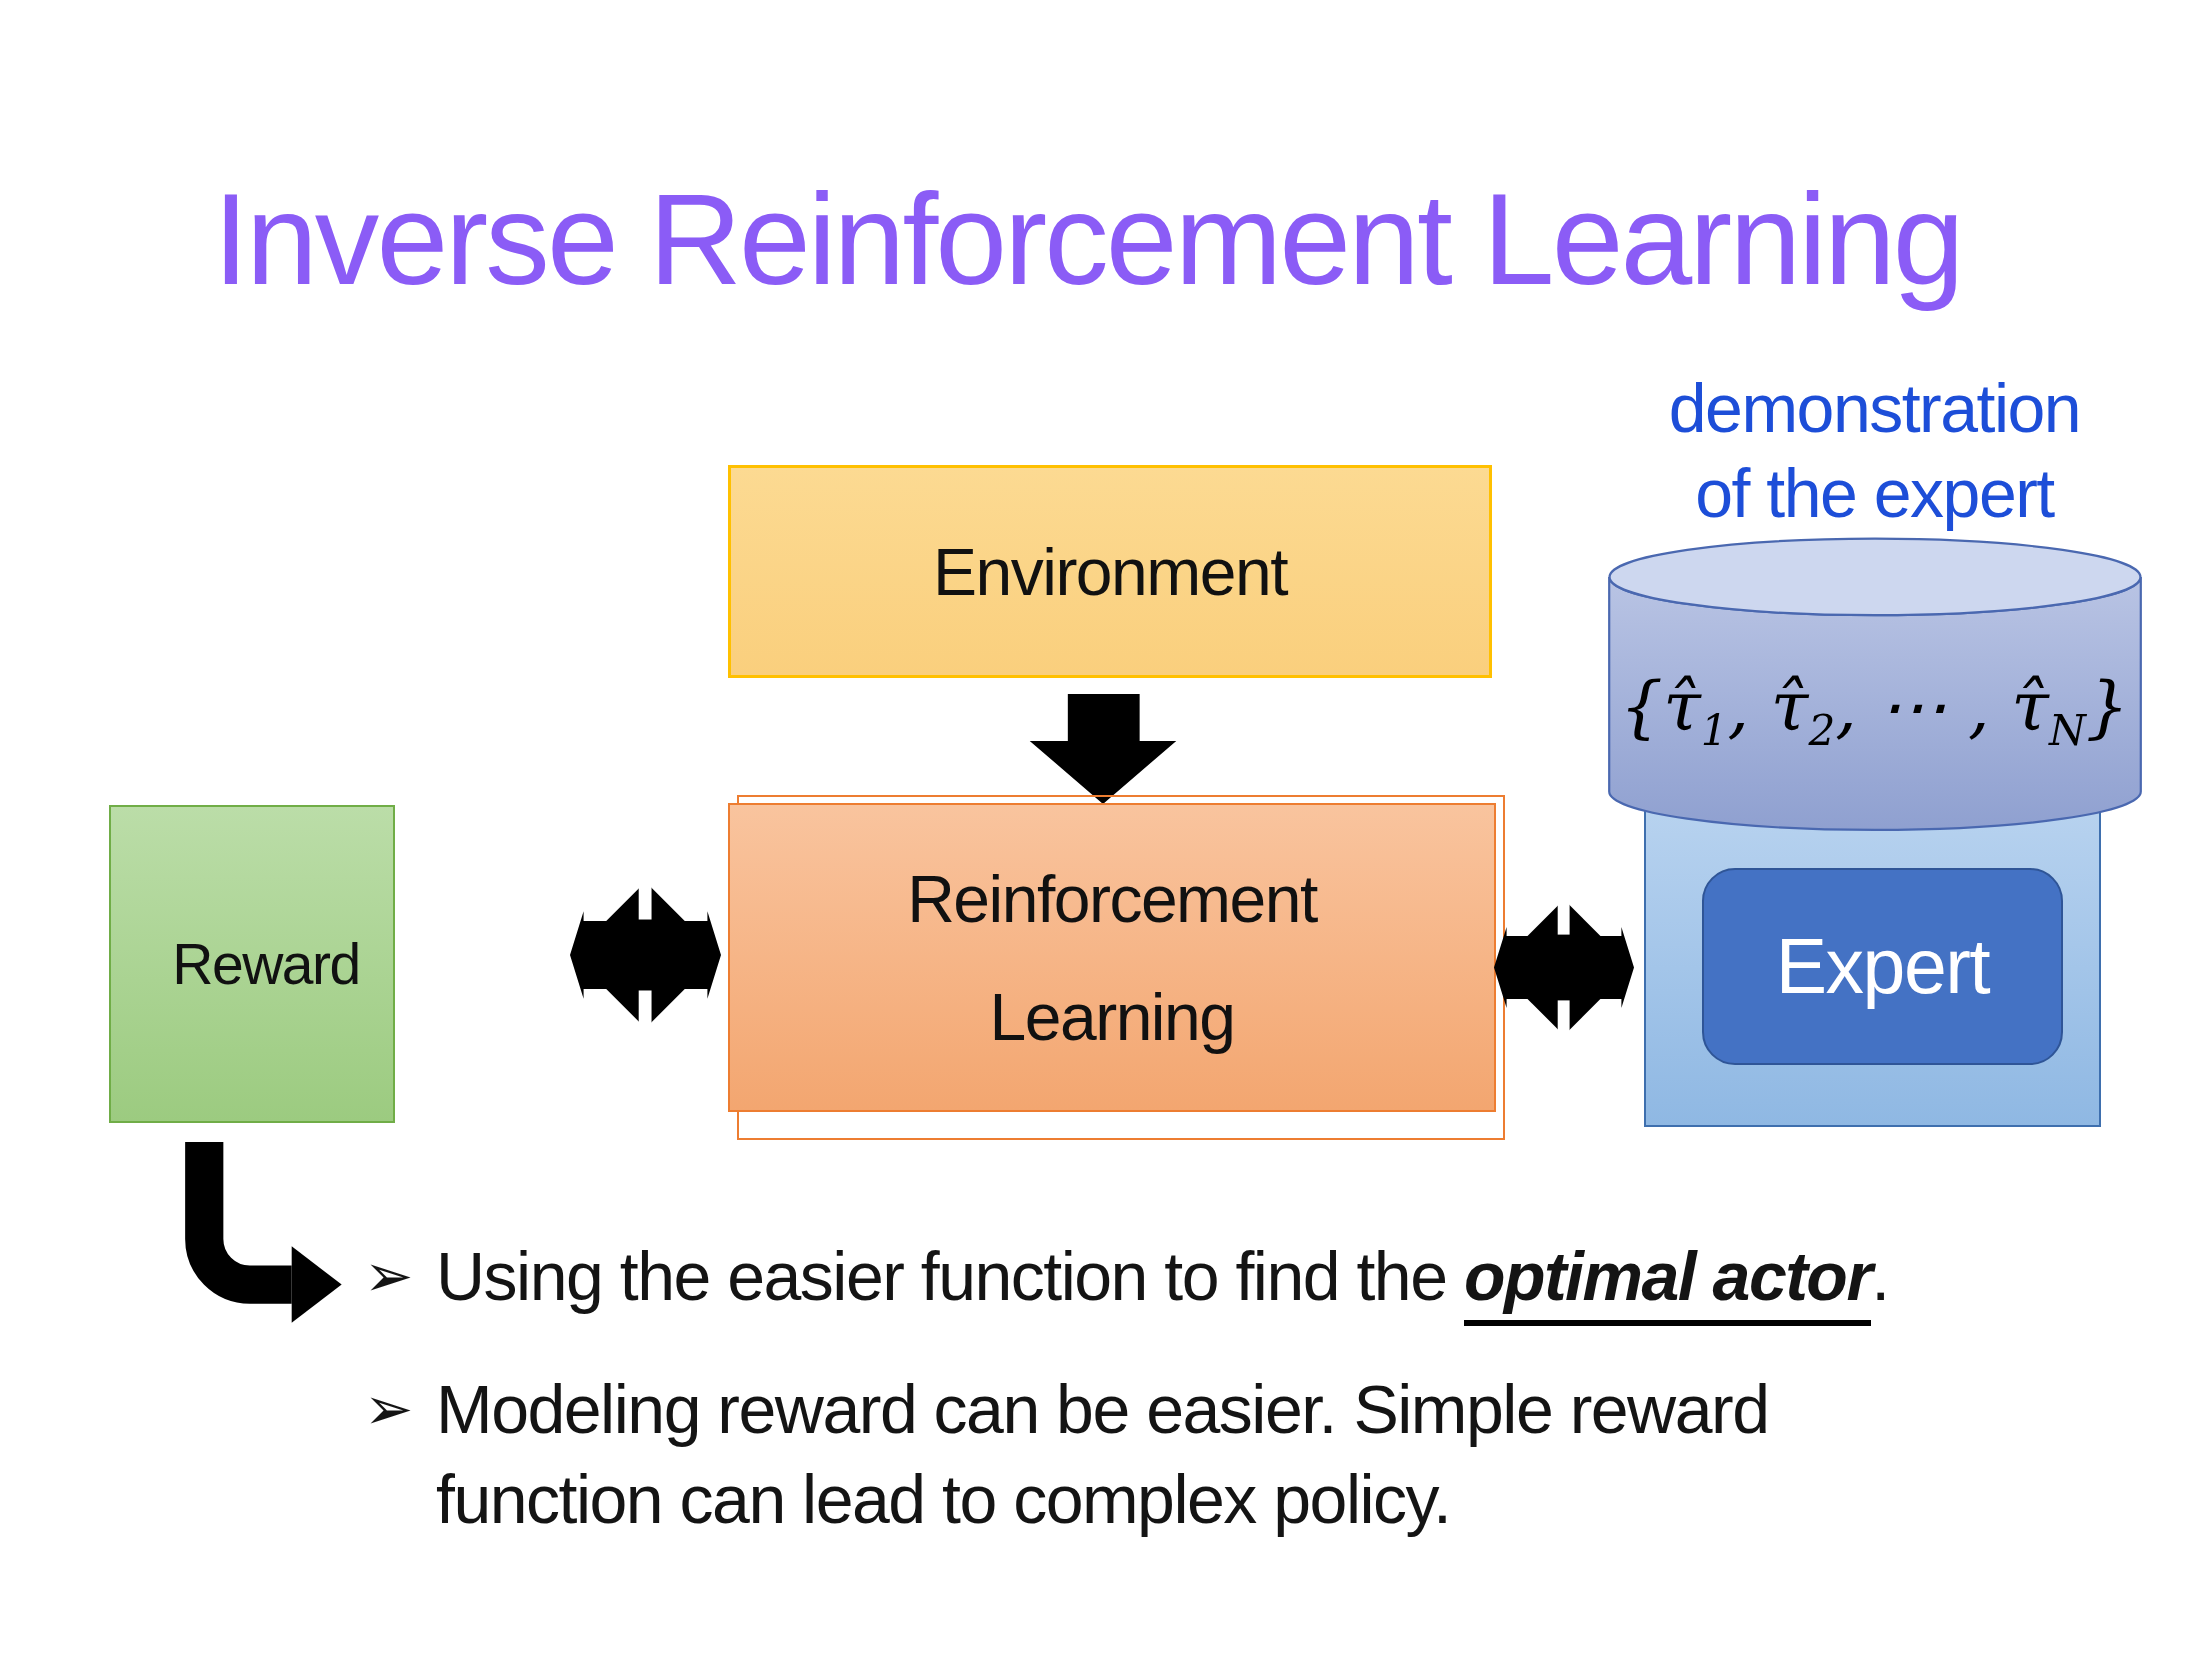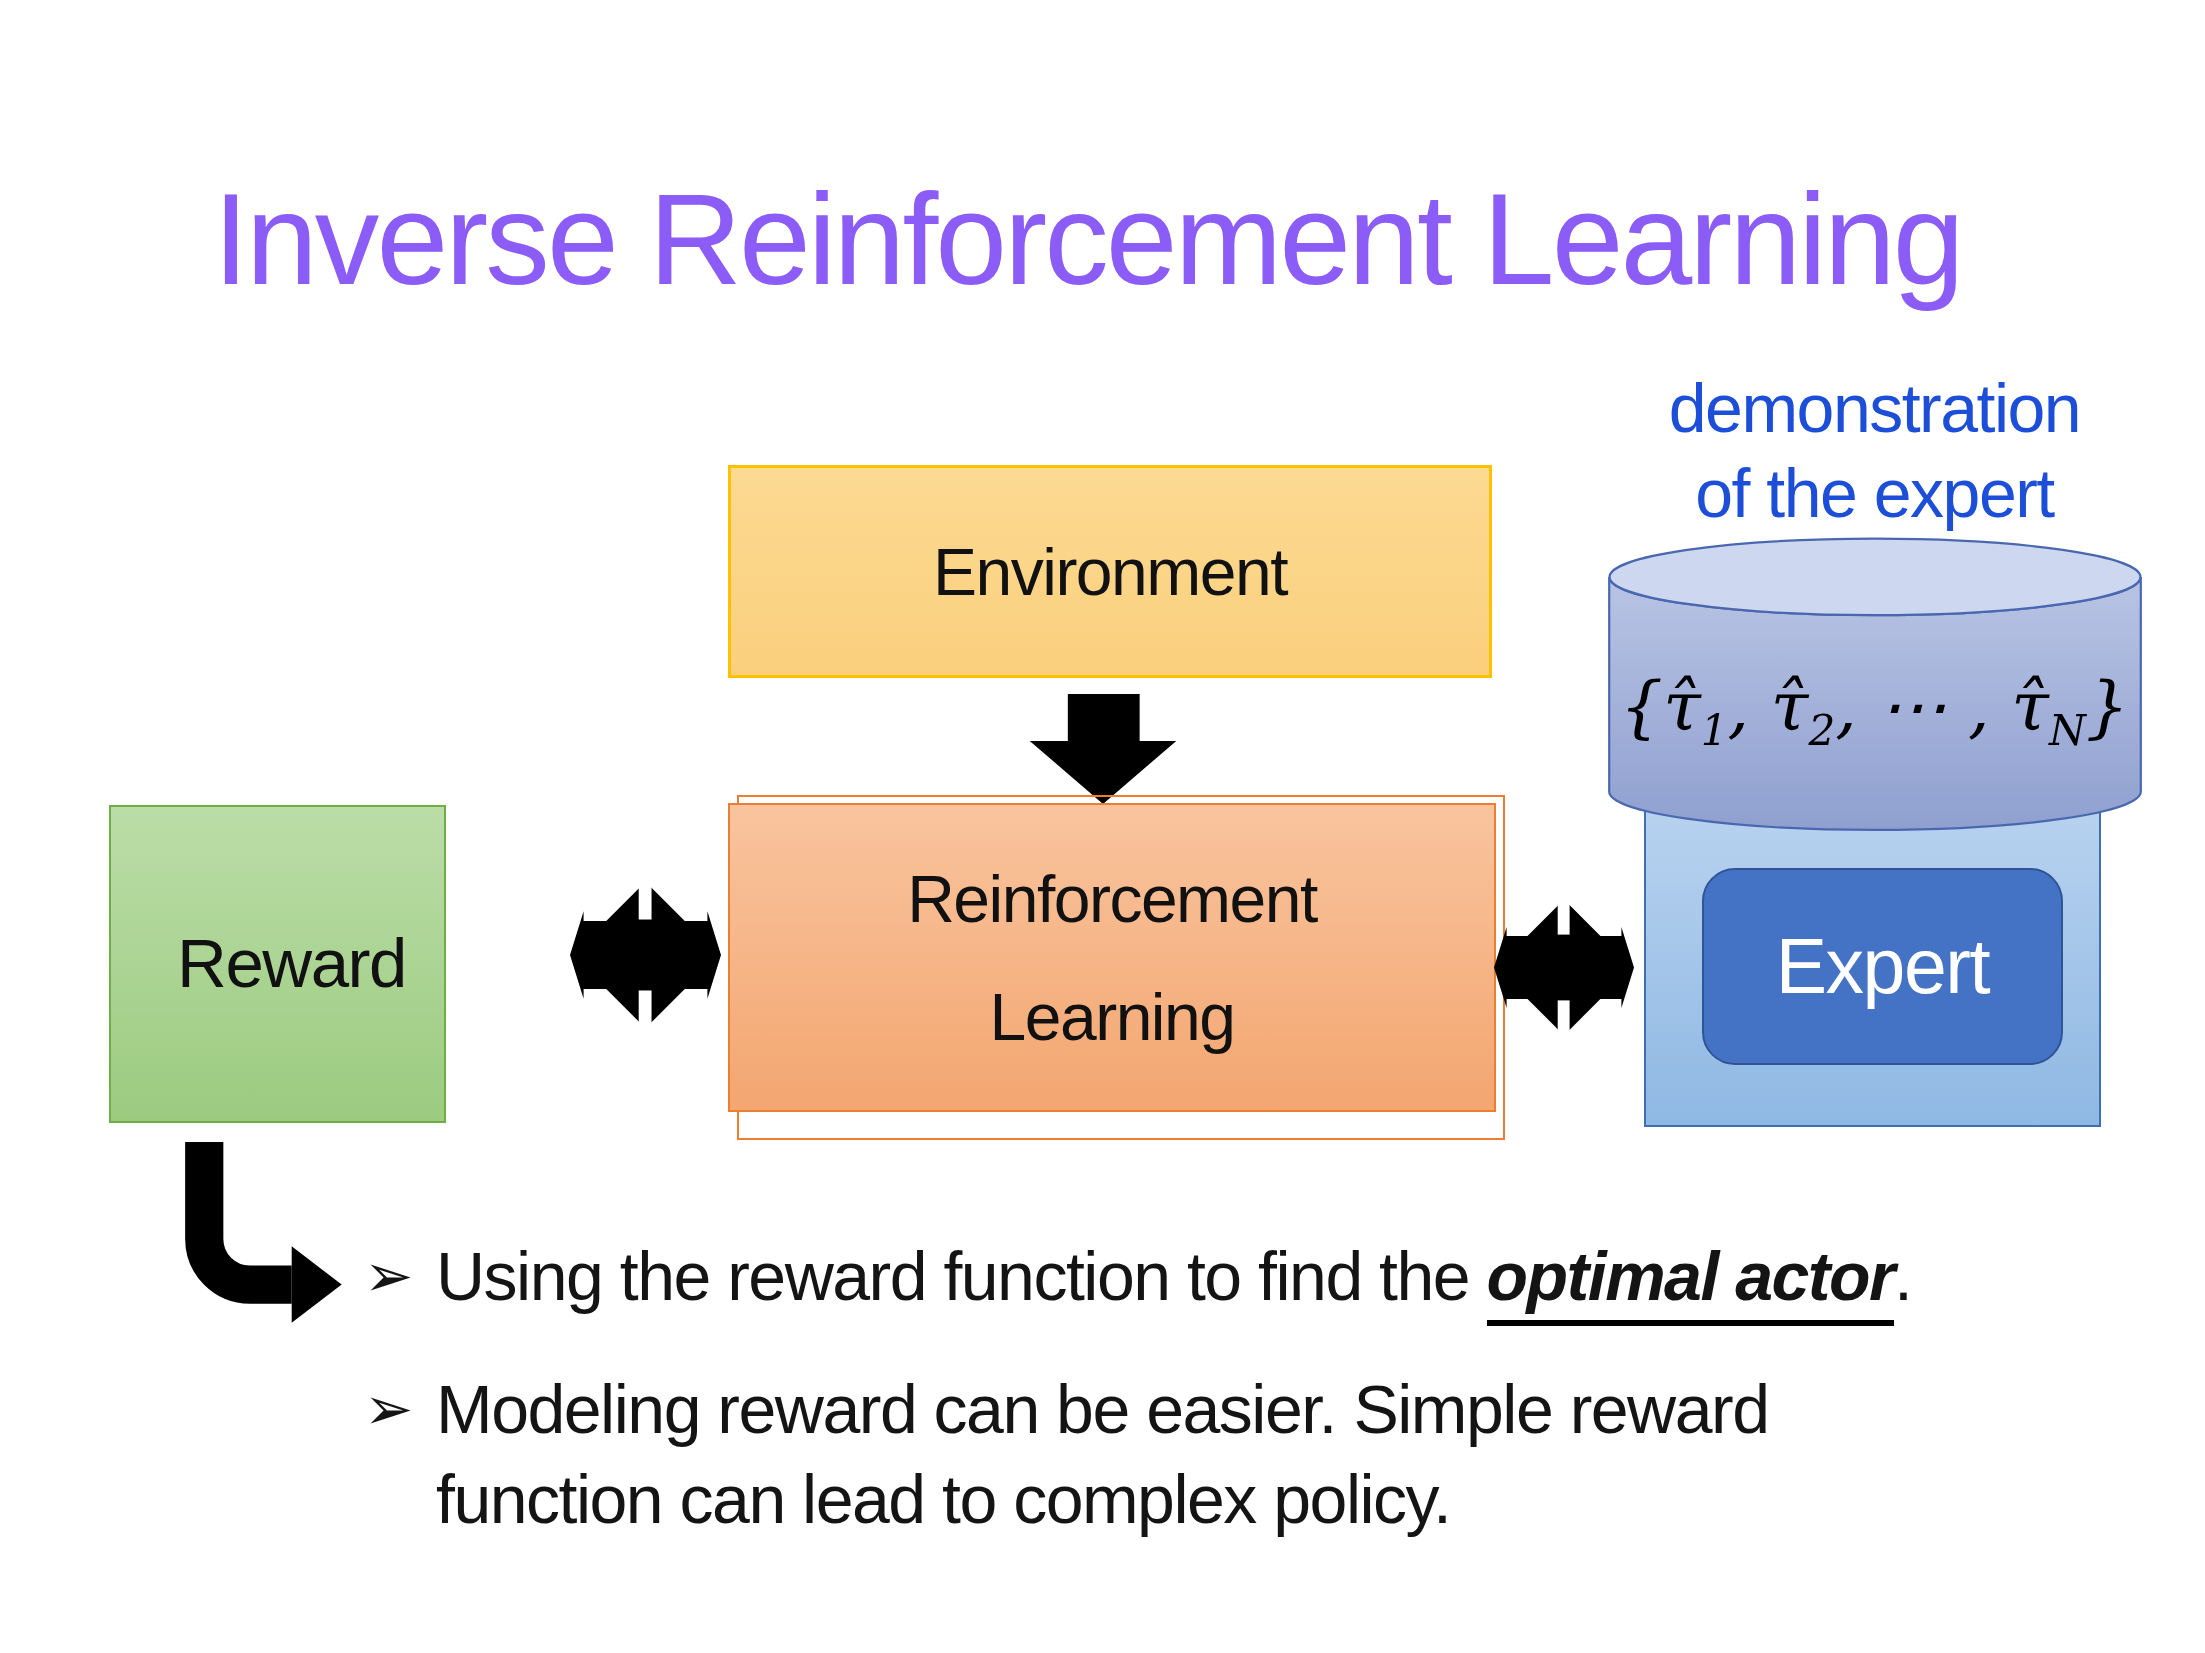--- a/index.html
+++ b/index.html
@@ -6,22 +6,22 @@
   .slide{position:relative;width:2205px;height:1654px;background:#ffffff;overflow:hidden;
          font-family:"Liberation Sans",sans-serif;color:#111;}
   .title{position:absolute;left:173px;top:165px;font-size:129px;letter-spacing:-2.9px;
          font-weight:400;color:#8b5cf6;white-space:nowrap;margin-left:40px;}
   .annotation{position:absolute;left:1595px;top:366px;width:559px;text-align:center;
               font-size:68px;line-height:85px;letter-spacing:-1.5px;color:#1d4ed8;}
   .box{position:absolute;box-sizing:border-box;display:flex;flex-direction:column;
        align-items:center;justify-content:center;text-align:center;letter-spacing:-1.5px;}
   .env{left:728px;top:465px;width:764px;height:213px;border:3.7px solid #FFC000;
        background:linear-gradient(180deg,#FCDA92,#FACF7D);font-size:66px;}
-  .reward{left:109px;top:805px;width:337px;height:318px;border:2.9px solid #70AD47;
-       background:linear-gradient(180deg,#BBDDA8,#9CCB80);font-size:69px;line-height:100px;padding-left:28px;}
+  .reward{left:109px;top:805px;width:286px;height:318px;border:2.9px solid #70AD47;
+       background:linear-gradient(180deg,#BBDDA8,#9CCB80);font-size:57px;line-height:100px;padding-left:28px;}
   .rl{left:728px;top:803px;width:768px;height:309px;border:2.9px solid #ED7D31;
        background:linear-gradient(180deg,#F9C49E,#F3A670);font-size:66px;line-height:118px;}
   .rl-back{position:absolute;left:737px;top:795px;width:768px;height:345px;
        box-sizing:border-box;border:2.9px solid #ED7D31;background:transparent;}
   .expert-outer{left:1644px;top:809px;width:457px;height:318px;border:2.2px solid #3E6FAE;
        background:linear-gradient(180deg,#B7D2EF,#8FB8E3);}
   .expert-inner{position:absolute;left:1702px;top:868px;width:361px;height:197px;
        box-sizing:border-box;border:2.9px solid #2F5597;border-radius:33px;background:#4472C4;
        display:flex;align-items:center;justify-content:center;font-size:77px;color:#ffffff;
        letter-spacing:-1.5px;}
@@ -105,21 +105,21 @@
   </svg>
 
   <svg class="arrow-svg" style="left:180px;top:1136px;" width="169" height="206" viewBox="0 0 230 280">
     <path d="M33,8 V140 A62,62 0 0 0 95,202 H152" fill="none" stroke="#000" stroke-width="52"></path>
     <polygon points="152,150 152,254 220,202" fill="#000"></polygon>
   </svg>
 
   <div class="bullets">
     <div class="bullet-row">
       <span class="marker">➢</span>
-      <span class="bullet-text"><span>Using the reward function to find the </span><span class="em">optimal actor</span><span>.</span></span>
+      <span class="bullet-text"><span>Using the easier function to find the </span><span class="em">optimal actor</span><span>.</span></span>
     </div>
     <div class="bullet-row">
       <span class="marker">➢</span>
       <span class="bullet-text narrow">Modeling reward can be easier. Simple reward function can lead to complex policy.</span>
     </div>
   </div>
 
 </div>
 
 

